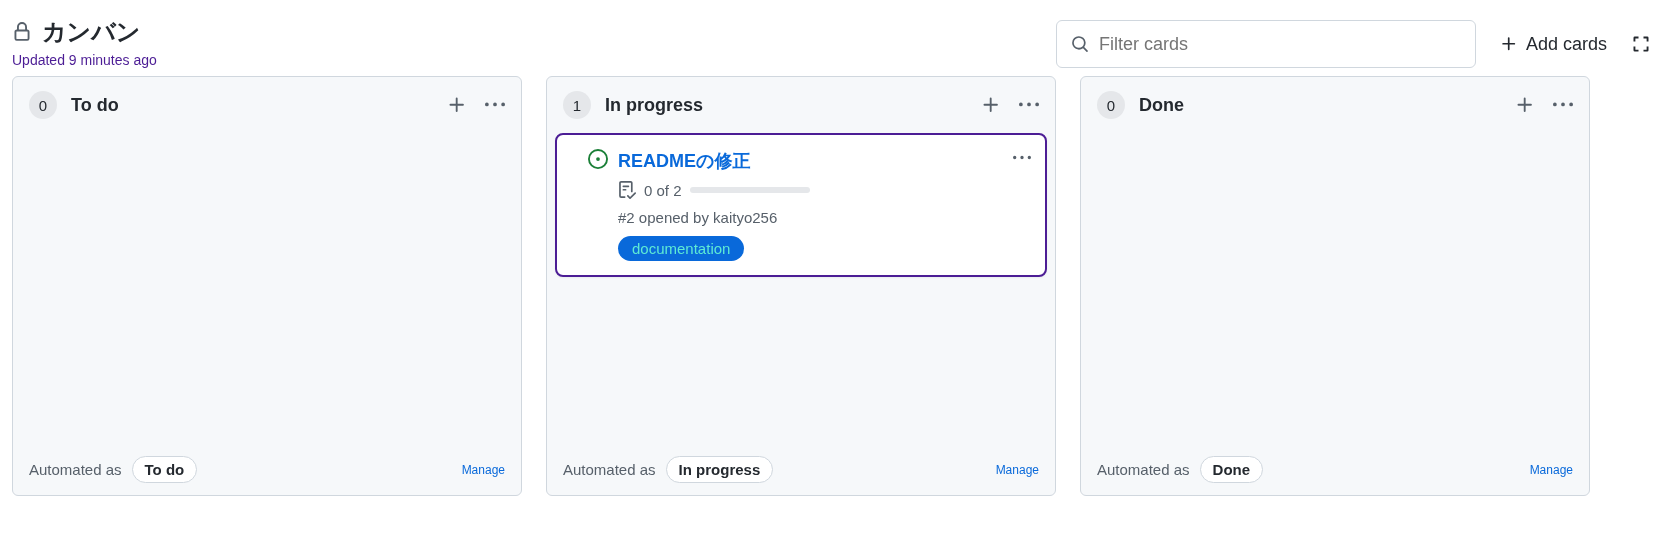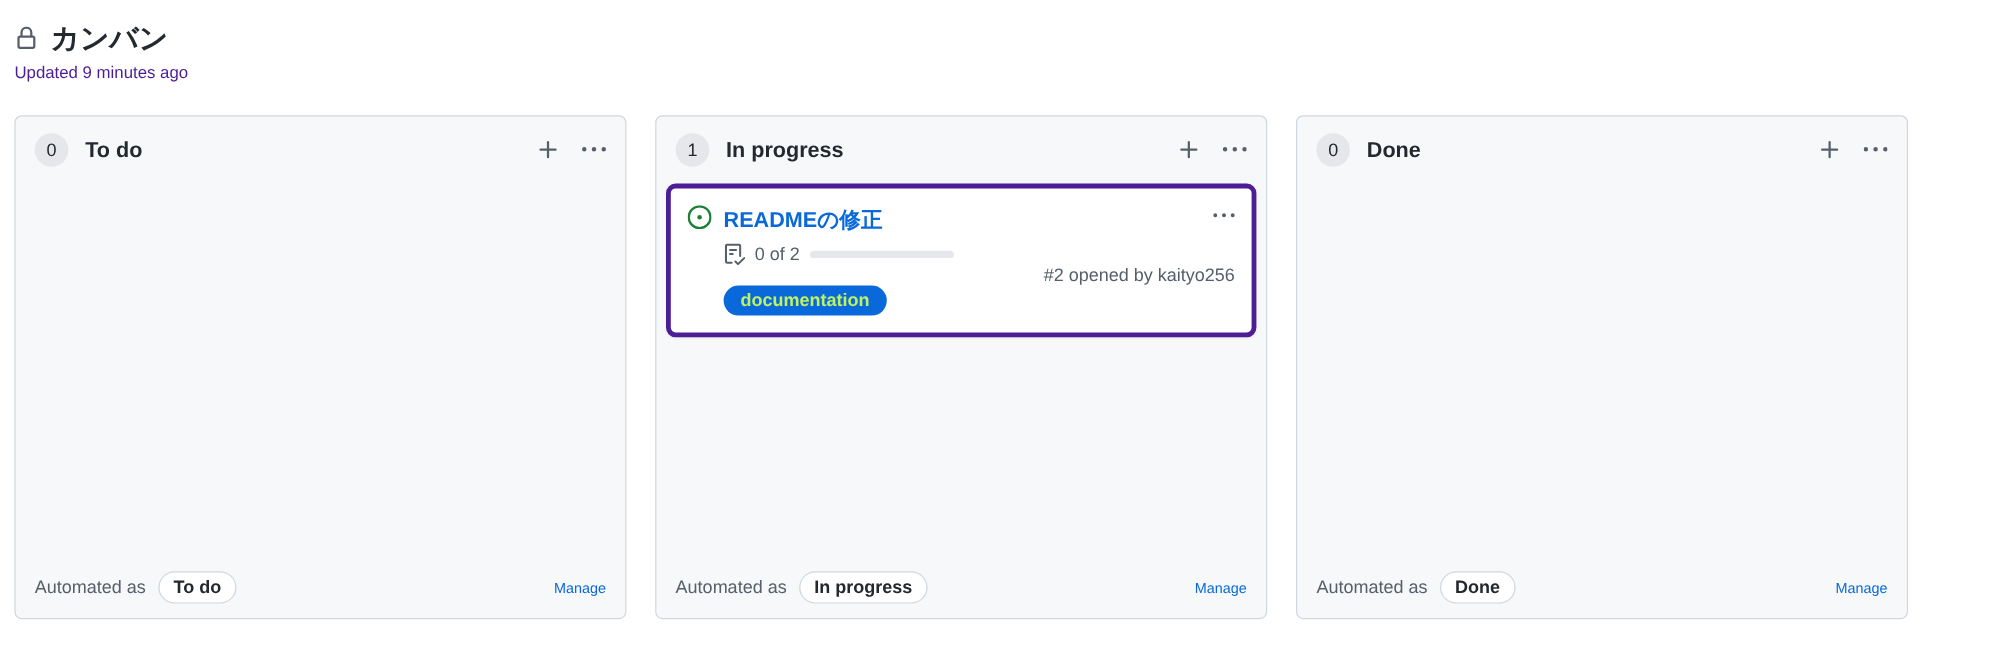--- a/index.html
+++ b/index.html
@@ -8,21 +8,21 @@
     background: #ffffff;
     color: #24292f;
     font-size: 14px;
     padding: 16px 12px 0 12px;
     width: 1663px;
   }
   .header {
     display: flex;
     align-items: flex-end;
     justify-content: space-between;
-    margin-bottom: 28px;
+    margin-bottom: 8px;
   }
   .header-left { display: flex; flex-direction: column; gap: 4px; }
   .title-row { display: flex; align-items: center; gap: 10px; }
   .title { font-size: 24px; font-weight: 600; color: #24292f; }
   .subtitle { font-size: 14px; color: #4c1d95; }
   .header-right { display: flex; align-items: center; gap: 24px; }
   .search-wrap {
     display: flex; align-items: center; gap: 10px;
     border: 1px solid #d0d7de; border-radius: 6px;
     padding: 0 14px; height: 48px; width: 420px;
@@ -60,35 +60,35 @@
     display: flex; align-items: center; justify-content: center;
     font-size: 15px; font-weight: 500;
   }
   .col-title { font-size: 18px; font-weight: 600; }
   .col-actions { display: flex; align-items: center; gap: 18px; }
   .icon-btn { cursor: pointer; color: #57606a; display: flex; align-items: center; }
 
   .col-body { flex: 1; padding: 0 8px 8px 8px; }
   .card {
     background: #ffffff;
-    border: 4px solid #4c1d95;
+    border: 2px solid #4c1d95;
     border-radius: 8px;
-    padding: 14px 14px 14px 14px;
+    padding: 14px 14px 14px 31px;
     box-shadow: 0 1px 2px rgba(0,0,0,0.05);
   }
   .card-top { display: flex; justify-content: space-between; align-items: flex-start; }
   .card-title-row { display: flex; align-items: flex-start; gap: 10px; }
   .card-title { color: #0969da; font-size: 18px; font-weight: 600; cursor: pointer; }
-  .card-meta { margin-left: 30px; margin-top: 8px; display: flex; flex-direction: column; }
+  .card-meta { margin-left: 30px; margin-top: 8px; display: flex; flex-direction: column; gap: 10px; }
   .checklist-row { display:flex; align-items:center; gap:8px; color:#57606a; font-size:15px; }
   .progress-bar { width: 120px; height: 6px; background:#e5e7ea; border-radius:3px; }
-  .opened-by { color:#57606a; font-size:15px;text-align:right; }
+  .opened-by { color:#57606a; font-size:15px; }
   .label-pill {
-    display:inline-block; background:#0969da; color:#bef264;
-    border-radius: 999px; padding: 4px 14px; font-size:15px; font-weight:700;
+    display:inline-block; background:#0969da; color:#5eead4;
+    border-radius: 999px; padding: 4px 14px; font-size:15px; font-weight:400;
     width: fit-content;
   }
 
   .col-footer {
     display:flex; align-items:center; justify-content:space-between;
     padding: 12px 16px; border-top: 0px solid transparent;
     font-size: 15px; color:#57606a;gap:40px;
   }
   .auto-left { display:flex; align-items:center; gap:10px; }
   .auto-pill {
@@ -105,20 +105,43 @@
   <div class="header-left">
     <div class="title-row">
       <span>
         <svg width="20" height="20" viewBox="0 0 16 16" fill="#57606a">
             <path d="M4 4a4 4 0 0 1 8 0v2h.25c.966 0 1.75.784 1.75 1.75v5.5A1.75 1.75 0 0 1 12.25 15h-8.5A1.75 1.75 0 0 1 2 13.25v-5.5C2 6.784 2.784 6 3.75 6H4Zm6.5 2V4a2.5 2.5 0 0 0-5 0v2ZM3.75 7.5a.25.25 0 0 0-.25.25v5.5c0 .138.112.25.25.25h8.5a.25.25 0 0 0 .25-.25v-5.5a.25.25 0 0 0-.25-.25Z"></path>
           </svg>
       </span>
       <span class="title">カンバン</span>
     </div>
     <span class="subtitle">Updated 9 minutes ago</span>
+  </div>
+  <div class="header-right">
+    <div class="search-wrap">
+      <span>
+        <svg width="18" height="18" viewBox="0 0 16 16" fill="#57606a">
+            <path d="M10.68 11.74a6 6 0 0 1-7.922-8.982 6 6 0 0 1 8.982 7.922l3.04 3.04a.749.749 0 0 1-.326 1.275.75.75 0 0 1-.734-.215ZM11.5 7a4.499 4.499 0 1 0-8.997 0A4.499 4.499 0 0 0 11.5 7Z"></path>
+          </svg>
+      </span>
+      <input type="text" placeholder="Filter cards" style="">
+    </div>
+    <button class="add-cards-btn">
+      <span>
+        <svg width="18" height="18" viewBox="0 0 16 16" fill="#24292f">
+            <path d="M7.75 2a.75.75 0 0 1 .75.75V7h4.25a.75.75 0 0 1 0 1.5H8.5v4.25a.75.75 0 0 1-1.5 0V8.5H2.75a.75.75 0 0 1 0-1.5H7V2.75A.75.75 0 0 1 7.75 2Z"></path>
+          </svg>
+      </span>
+      <span>Add cards</span>
+    </button>
+    <span class="fullscreen-btn">
+      <svg width="20" height="20" viewBox="0 0 16 16" fill="#24292f">
+          <path d="M3 2h3v1.5H3.5V6H2V3a1 1 0 0 1 1-1Zm10 0a1 1 0 0 1 1 1v3h-1.5V3.5H10V2ZM3.5 10H2v3a1 1 0 0 0 1 1h3v-1.5H3.5Zm9 2.5V10H14v3a1 1 0 0 1-1 1h-3v-1.5Z"></path>
+        </svg>
+    </span>
   </div>
 </div>
 
 <div class="columns">
 
   <div class="column">
     <div class="col-header">
       <div class="col-header-left">
         <span class="count-badge">0</span>
         <span class="col-title">To do</span>

